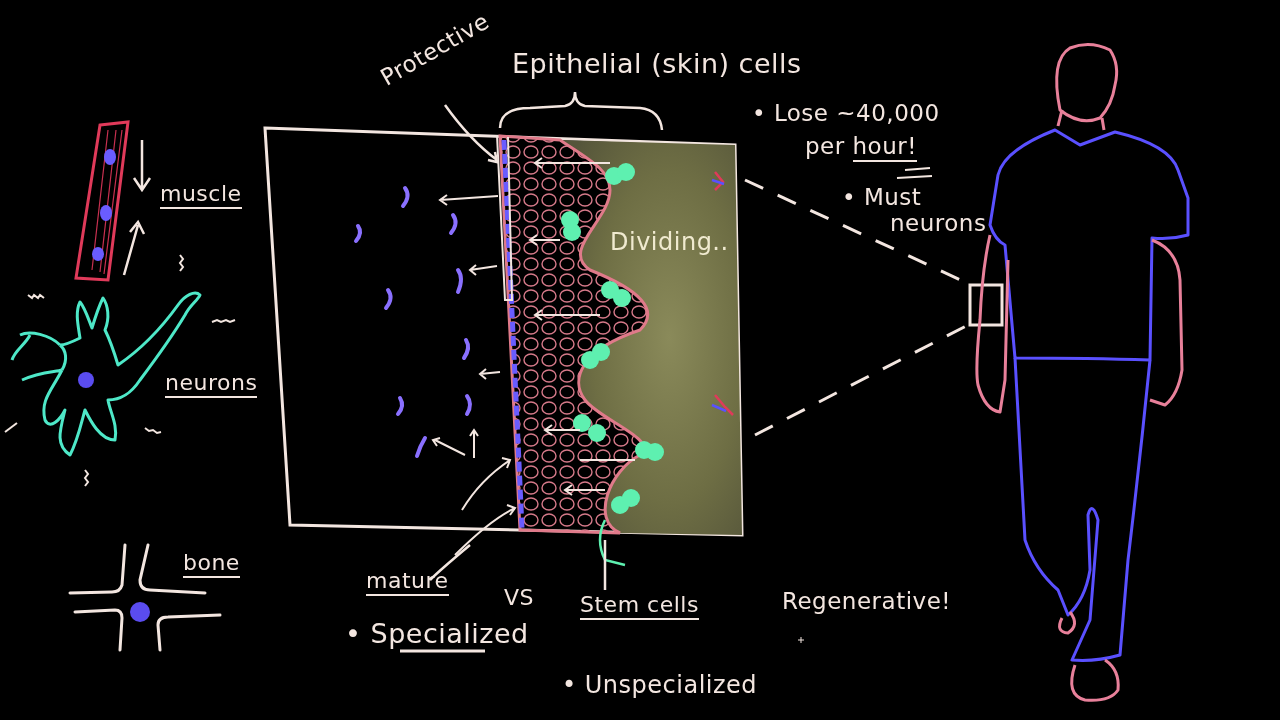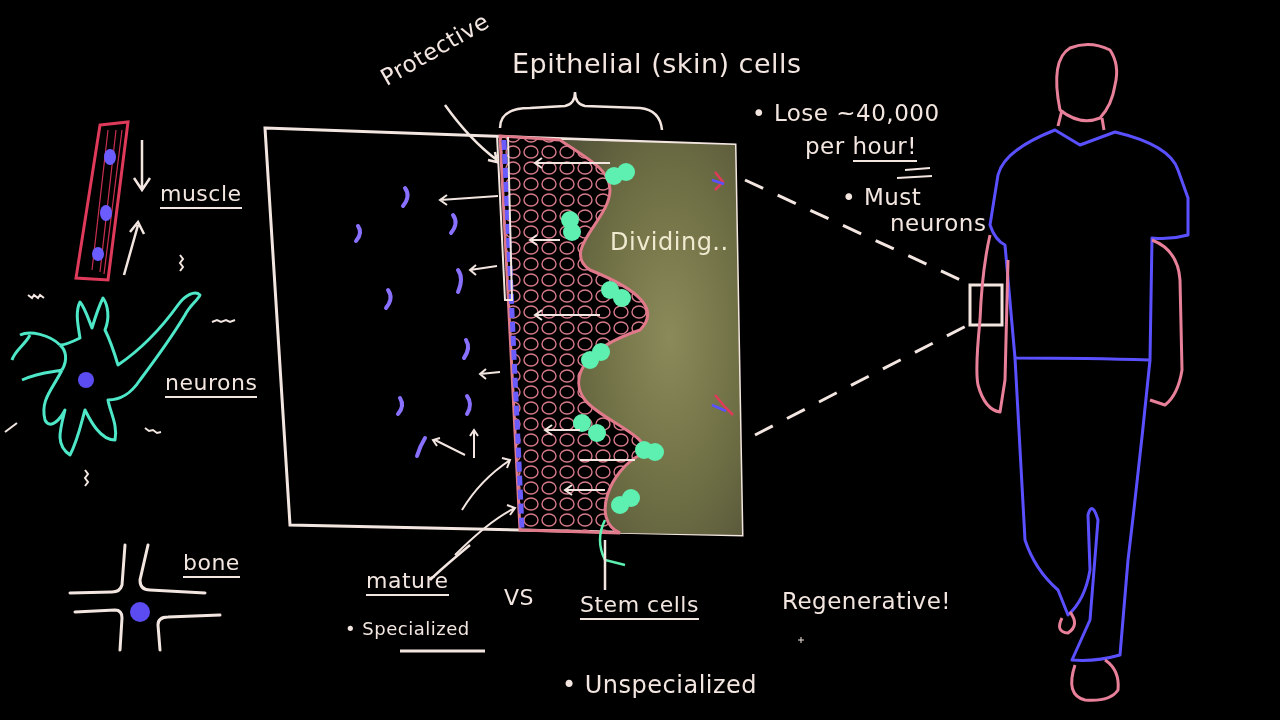--- a/index.html
+++ b/index.html
@@ -174,20 +174,20 @@
 <div class="hand cream" style="left:610px; top:228px; font-size:24px;">Dividing..</div>
 
 <div class="hand ul" style="left:160px; top:172px; font-size:22px;margin-top:9px;">muscle</div>
 <div class="hand ul" style="left:165px; top:370px; font-size:22px;">neurons</div>
 <div class="hand ul" style="left:183px; top:550px; font-size:22px;text-align:center;">bone</div>
 
 <div class="hand ul" style="left:366px; top:568px; font-size:22px;">mature</div>
 <div class="hand" style="left:504px; top:585px; font-size:22px;">VS</div>
 <div class="hand ul" style="left:570px; top:592px; font-size:22px;margin-left:10px;">Stem cells</div>
 <div class="hand" style="left:782px; top:588px; font-size:23px;">Regenerative!</div>
-<div class="hand" style="left:345px; top:618px; font-size:18px;">
+<div class="hand" style="left:345px; top:618px; font-size:27px;">
   <span>• </span><span>Specialized</span>
 </div>
 <div class="hand" style="left:562px; top:627px; font-size:24px;margin-top:44px;">
   <span>• </span><span>Unspecialized</span>
 </div>
 
 </div>
 
 </body></html>

